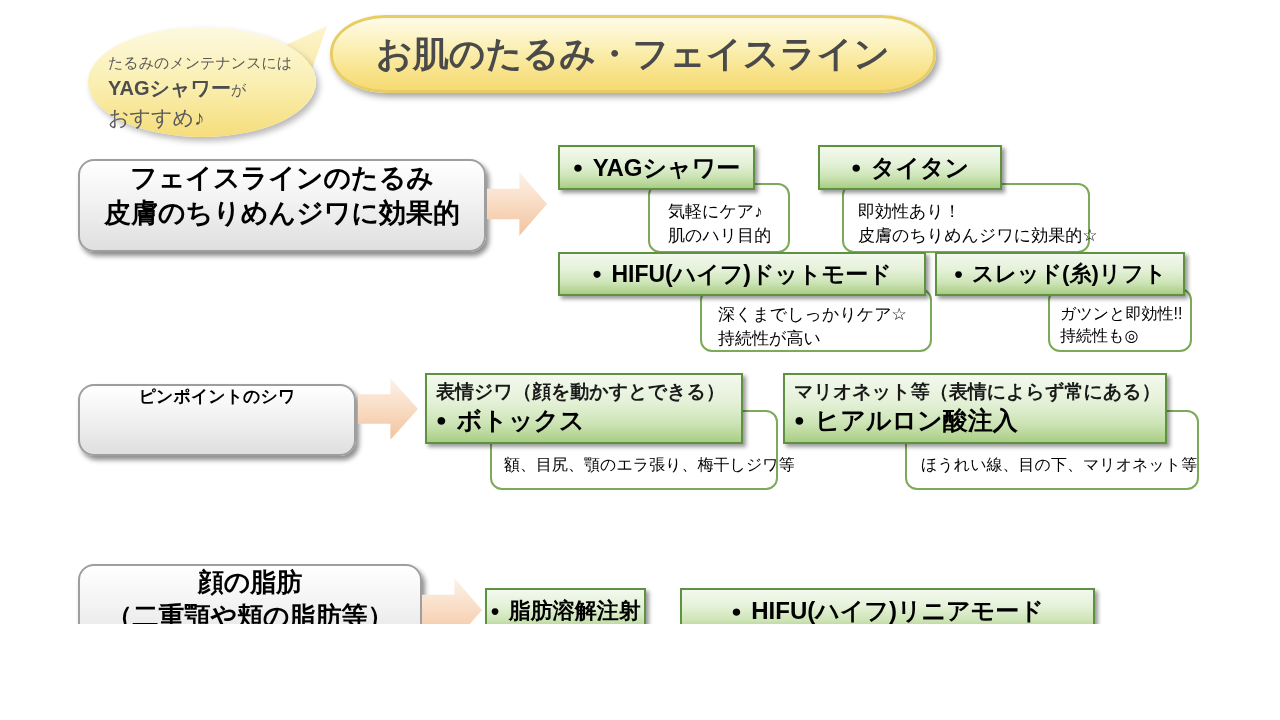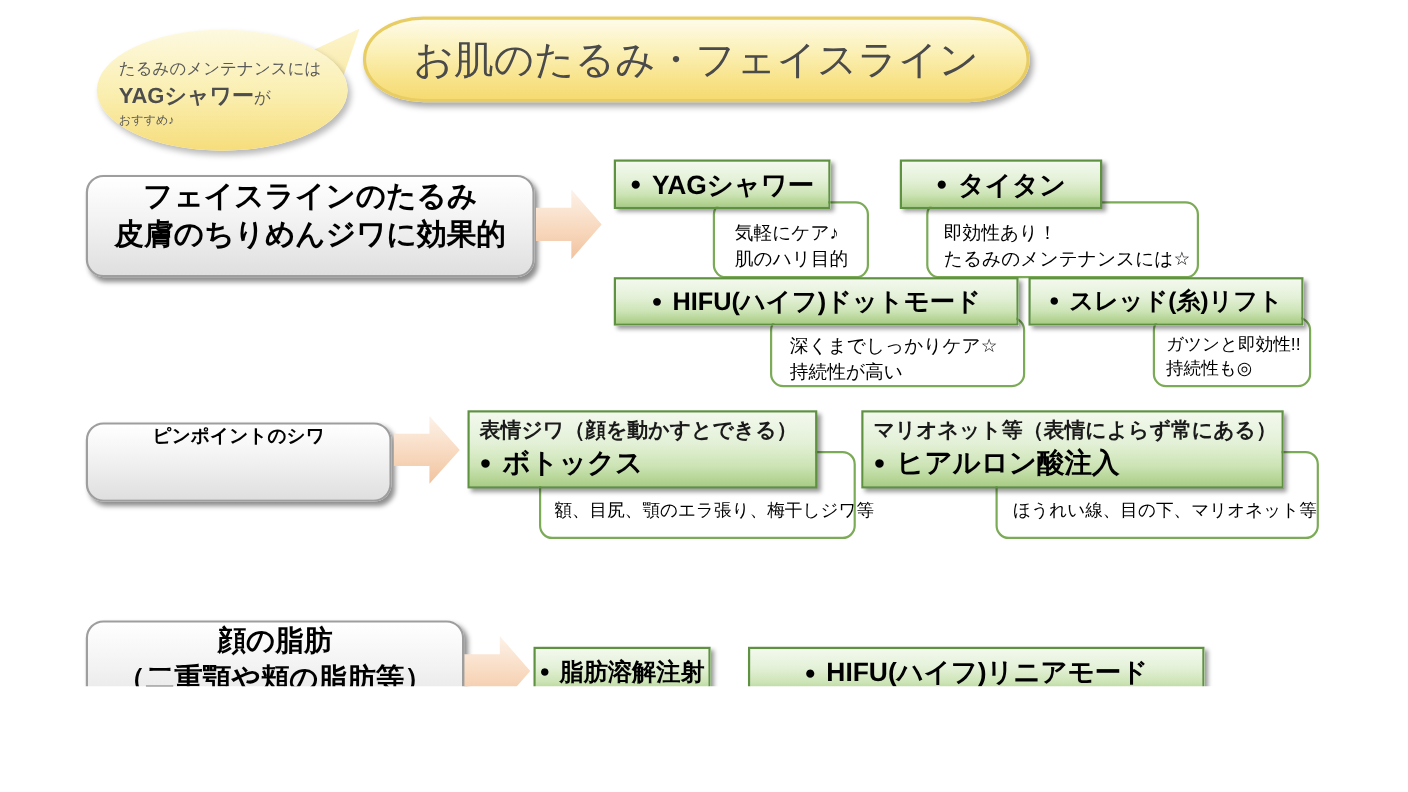--- a/index.html
+++ b/index.html
@@ -10,29 +10,29 @@
   .bubble{position:absolute;left:88px;top:27px;width:228px;height:110px;border-radius:50%;
     background:linear-gradient(180deg,#fdf9e0 0%,#faeeae 55%,#f6dd7c 100%);
     box-shadow:3px 4px 6px rgba(0,0,0,0.28);z-index:2;}
   .bubble-tail{position:absolute;left:281px;top:26px;width:46px;height:56px;
     background:linear-gradient(180deg,#fcf4cd 0%,#f9e9a0 100%);
     clip-path:polygon(100% 0, 0 38%, 58% 100%);z-index:1;}
   .bubble-text{position:absolute;left:108px;top:52px;width:200px;line-height:1.45;color:#595959;z-index:3;}
   .bubble-line1{font-size:15px;}
   .bubble-line2 .strong{font-size:20px;font-weight:bold;color:#4d4d4d;}
   .bubble-line2 .rest{font-size:15px;}
-  .bubble-line3{font-size:11px;}
+  .bubble-line3{font-size:21px;}
 
   
   .title-pill{position:absolute;left:330px;top:15px;width:600px;height:72px;border-radius:55px/38px;
     border:3px solid #e8cd64;
     background:linear-gradient(180deg,#fefbe9 0%,#fbf0b6 40%,#f8e38a 75%,#f6da72 100%);
     box-shadow:3px 4px 6px rgba(0,0,0,0.35);
     display:flex;align-items:center;justify-content:center;
-    font-size:36px;font-weight:normal;color:#4a4a4a;white-space:nowrap;z-index:2;}
+    font-size:36px;font-weight:bold;color:#4a4a4a;white-space:nowrap;z-index:2;}
 
   
   .gray-box{position:absolute;border:2px solid #9e9e9e;border-radius:16px;
     background:linear-gradient(180deg,#ffffff 0%,#f2f2f2 45%,#dfdfdf 100%);
     box-shadow:3px 4px 5px rgba(0,0,0,0.45);
     display:flex;flex-direction:column;align-items:center;justify-content:flex-start;
     font-weight:bold;color:#000;text-align:center;line-height:1.3;white-space:nowrap;z-index:2;}
 
   
   .arrow{position:absolute;
@@ -86,21 +86,21 @@
     <div>気軽にケア♪</div>
     <div>肌のハリ目的</div>
   </div>
 
   <div class="green-box" style="left:818px;top:145px;width:184px;height:45px;font-size:24px;">
     <span class="bullet">●</span>
     <span>タイタン</span>
   </div>
   <div class="callout" style="left:842px;top:183px;width:248px;height:70px;padding:15px 0 0 14px;font-size:17px;">
     <div>即効性あり！</div>
-    <div>たるみのメンテナンスには☆</div>
+    <div>皮膚のちりめんジワに効果的☆</div>
   </div>
 
   <div class="green-box" style="left:558px;top:252px;width:368px;height:44px;font-size:23px;">
     <span class="bullet">●</span>
     <span>HIFU(ハイフ)ドットモード</span>
   </div>
   <div class="callout" style="left:700px;top:288px;width:232px;height:64px;padding:13px 0 0 16px;font-size:17px;">
     <div>深くまでしっかりケア☆</div>
     <div>持続性が高い</div>
   </div>

